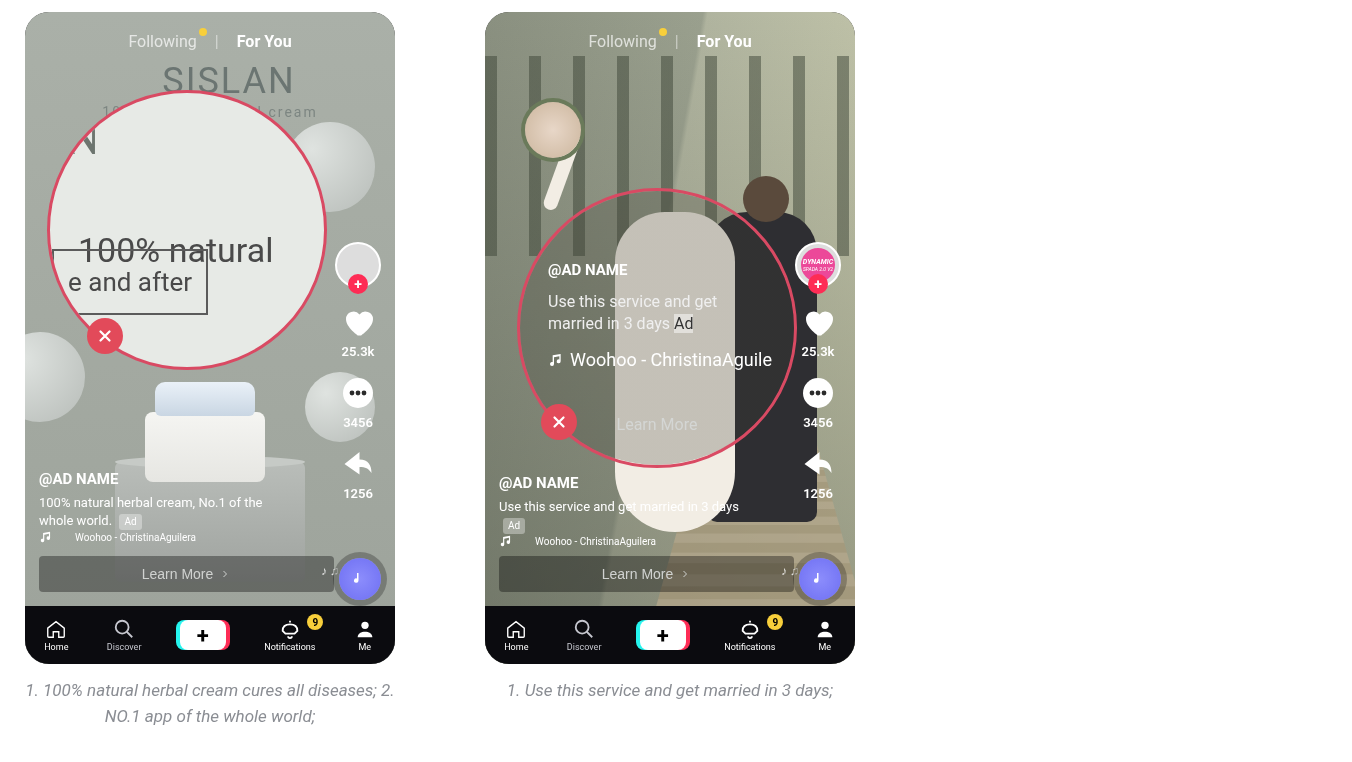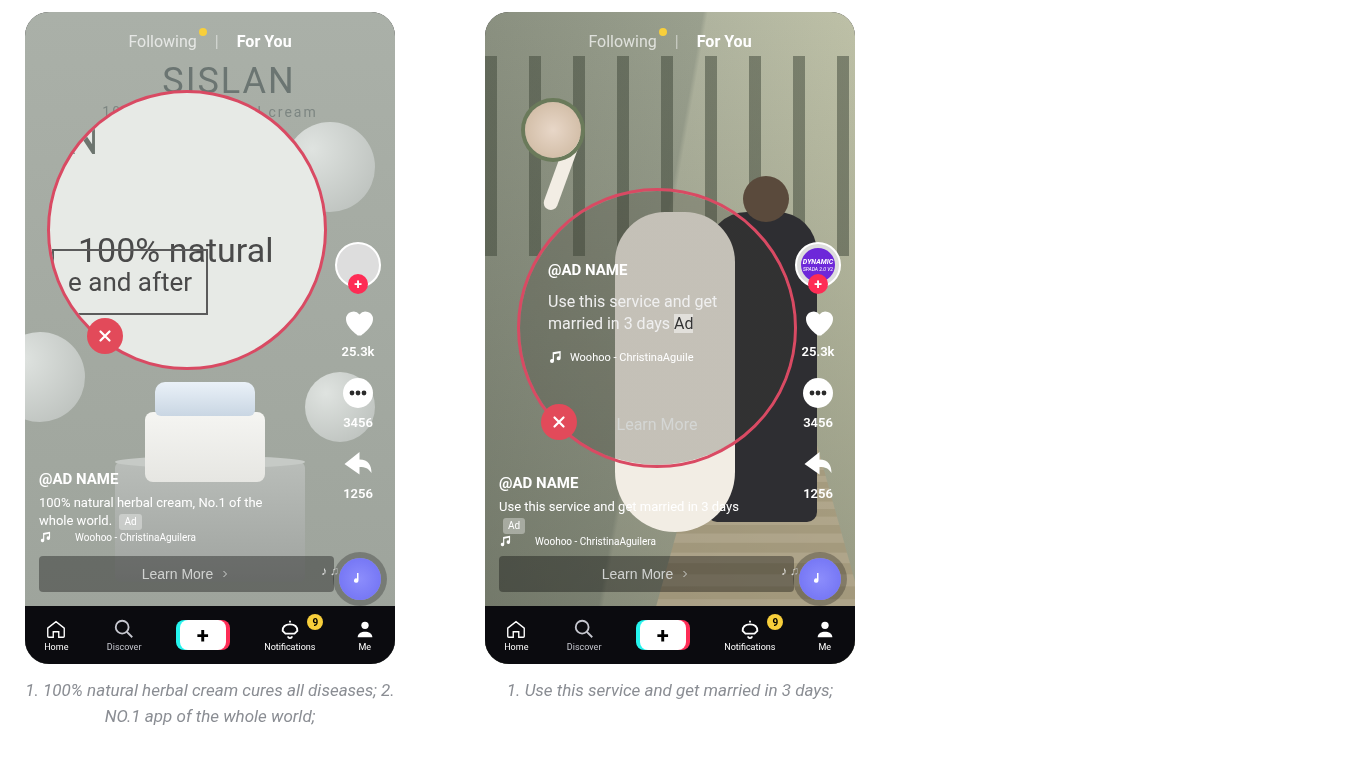--- a/index.html
+++ b/index.html
@@ -201,21 +201,21 @@
 
   .mag2 { left: 32px; top: 176px; width: 280px; height: 280px; background: rgba(0,0,0,0.0); border-color:#d94a63;}
   .mag2-inner {
     position:absolute; inset:0; border-radius:50%;
     background: linear-gradient(rgba(60,60,50,0.25), rgba(60,60,50,0.25));
   }
   .mag2-close { left: 56px; top: 392px; }
   .mag2 .adname2 { position:absolute; left:28px; top:70px; color:#fff; font-weight:700; font-size:15px; }
   .mag2 .desc2 { position:absolute; left:28px; top:100px; width: 220px; color:#efefef; font-size:16px; line-height:1.4; }
   .mag2 .desc2 .adtag { background: rgba(255,255,255,0.5); color: #333; }
-  .mag2 .music2 { position:absolute; left:28px; top:158px; color:#fff; font-size:11px; display:flex; align-items:center; gap:6px; }
+  .mag2 .music2 { position:absolute; left:28px; top:158px; color:#fff; font-size:18px; display:flex; align-items:center; gap:6px; }
   .mag2 .learn2 { position:absolute; left:50%; transform:translateX(-50%); top:224px; color:#d4d6d4; font-size:16px; }
 
   
   .couple-bg {
     position:absolute; inset:0;
     background:
       linear-gradient(rgba(120,130,110,0.0), rgba(50,55,45,0.35)),
       linear-gradient(100deg, #8a9080 0%, #9aa08e 45%, #b0b49f 46%, #c8caad 100%);
   }
   .path { position:absolute; left:55%; top:50%; width:140px; height:300px;
@@ -228,21 +228,21 @@
   .groom::before { content:""; position:absolute; top:-36px; left:36px; width:46px; height:46px;
     border-radius:50%; background:#5a4a3c; }
   .bride { position:absolute; left:130px; top:200px; width:120px; height:320px;
     background:#f2ede4; border-radius:50px 50px 60px 60px; }
   .bouquet { position:absolute; left:40px; top:90px; width:56px; height:56px; border-radius:50%;
     background: radial-gradient(circle, #e8d7c8, #cbb59c); box-shadow: 0 0 0 4px #6a7a5a; }
   .arm { position:absolute; left:70px; top:120px; width:14px; height:80px; background:#f2ede4; border-radius:8px; transform:rotate(20deg);}
 
   .phone2 .avatar-inner {
     position:absolute; inset:4px; border-radius:50%;
-    background:#6d28d9; display:flex; flex-direction:column; align-items:center; justify-content:center;
+    background:#ec4899; display:flex; flex-direction:column; align-items:center; justify-content:center;
     color:#fff; font-size:7px; font-style:italic; font-weight:700;
   }
 
   .caption2 { bottom: 116px; }
   .learn-row2 { bottom: 72px; }
 
   .subcaption {
     width: 380px; text-align: center; color: #8a8d93; font-size: 17px;
     line-height: 1.5; margin-top: 14px; font-style: italic;
   }

